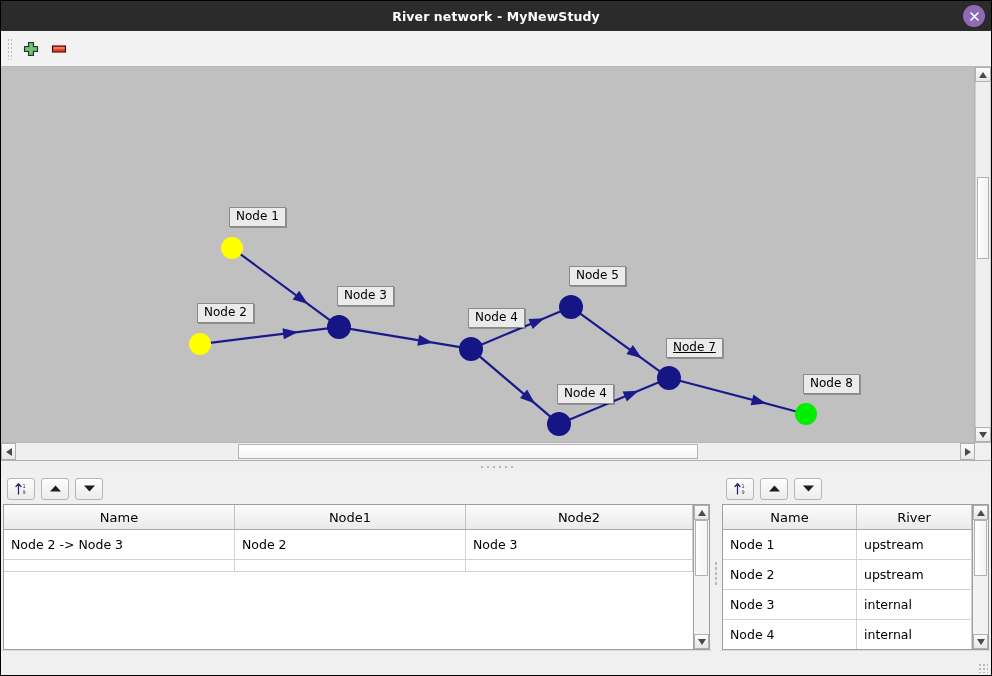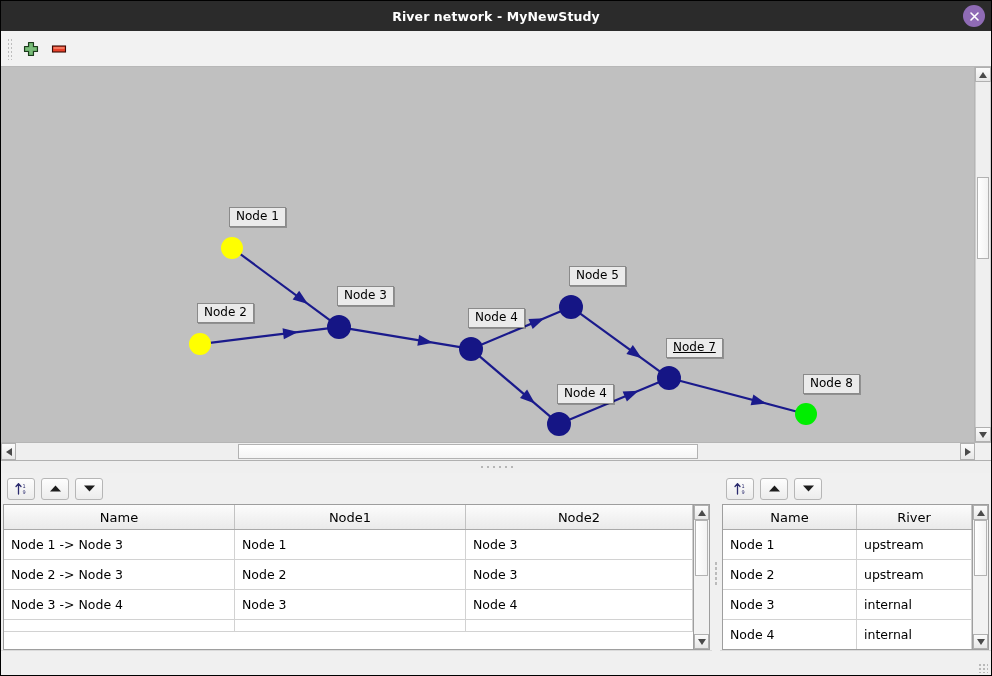--- a/index.html
+++ b/index.html
@@ -464,33 +464,23 @@
           <table class="grid" id="branch-table">
             <thead>
                 <tr>
                   <th style="width: 230px;">Name</th>
                   <th style="width: 230px; text-align: center;">Node1</th>
                   <th style="width: auto;">Node2</th>
                 </tr>
               </thead>
             <tbody>
                 <tr>
-                  <td>Node 1 -&gt; Node 3</td>
-                  <td>Node 1</td>
-                  <td>Node 3</td>
-                </tr>
-                <tr>
                   <td>Node 2 -&gt; Node 3</td>
                   <td>Node 2</td>
                   <td>Node 3</td>
-                </tr>
-                <tr>
-                  <td>Node 3 -&gt; Node 4</td>
-                  <td>Node 3</td>
-                  <td>Node 4</td>
                 </tr>
                 <tr class="partial">
                   <td></td>
                   <td></td>
                   <td></td>
                 </tr>
               </tbody>
           </table>
         </div>
         <div class="tbl-vscroll">

